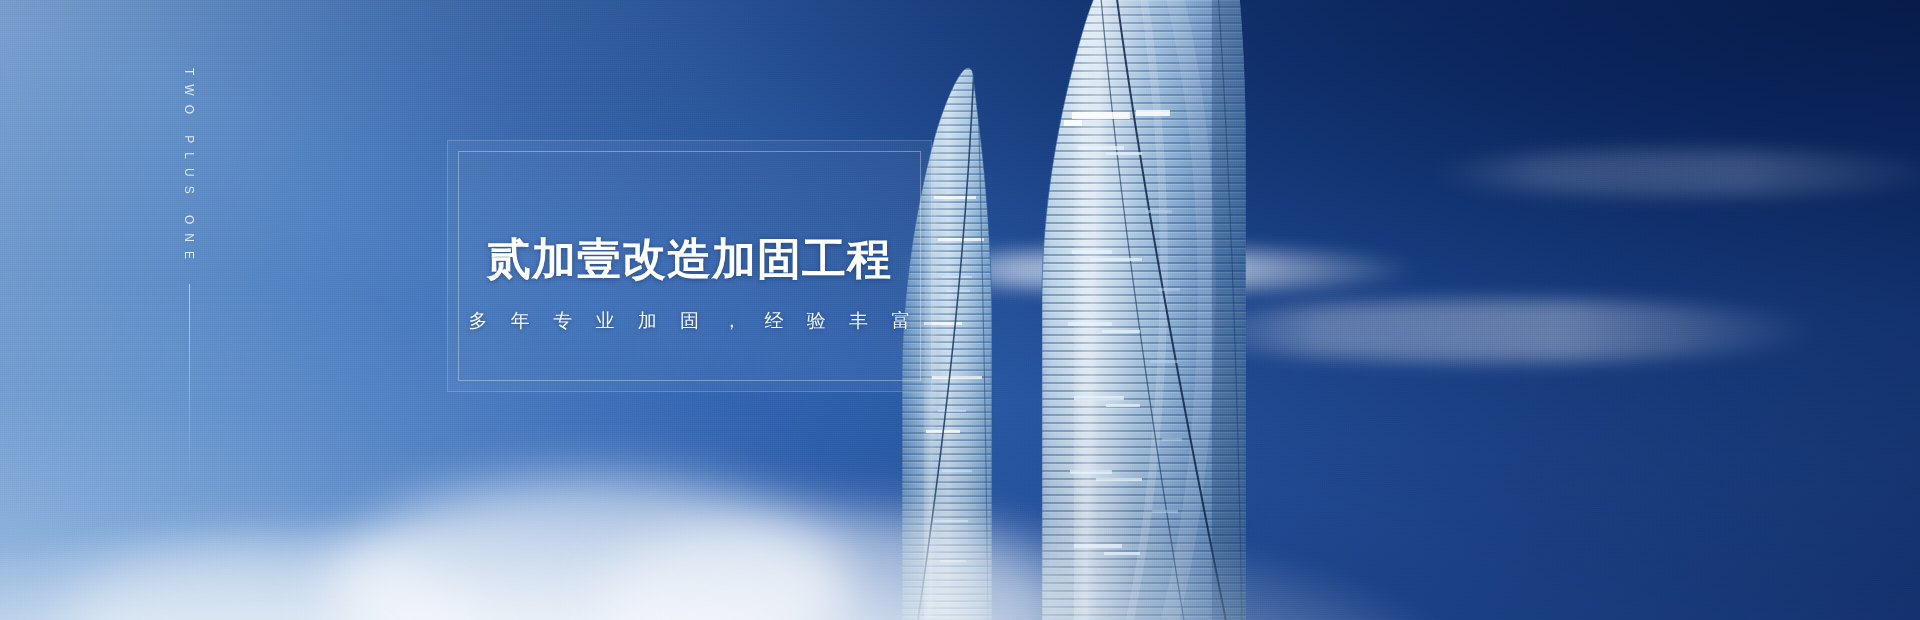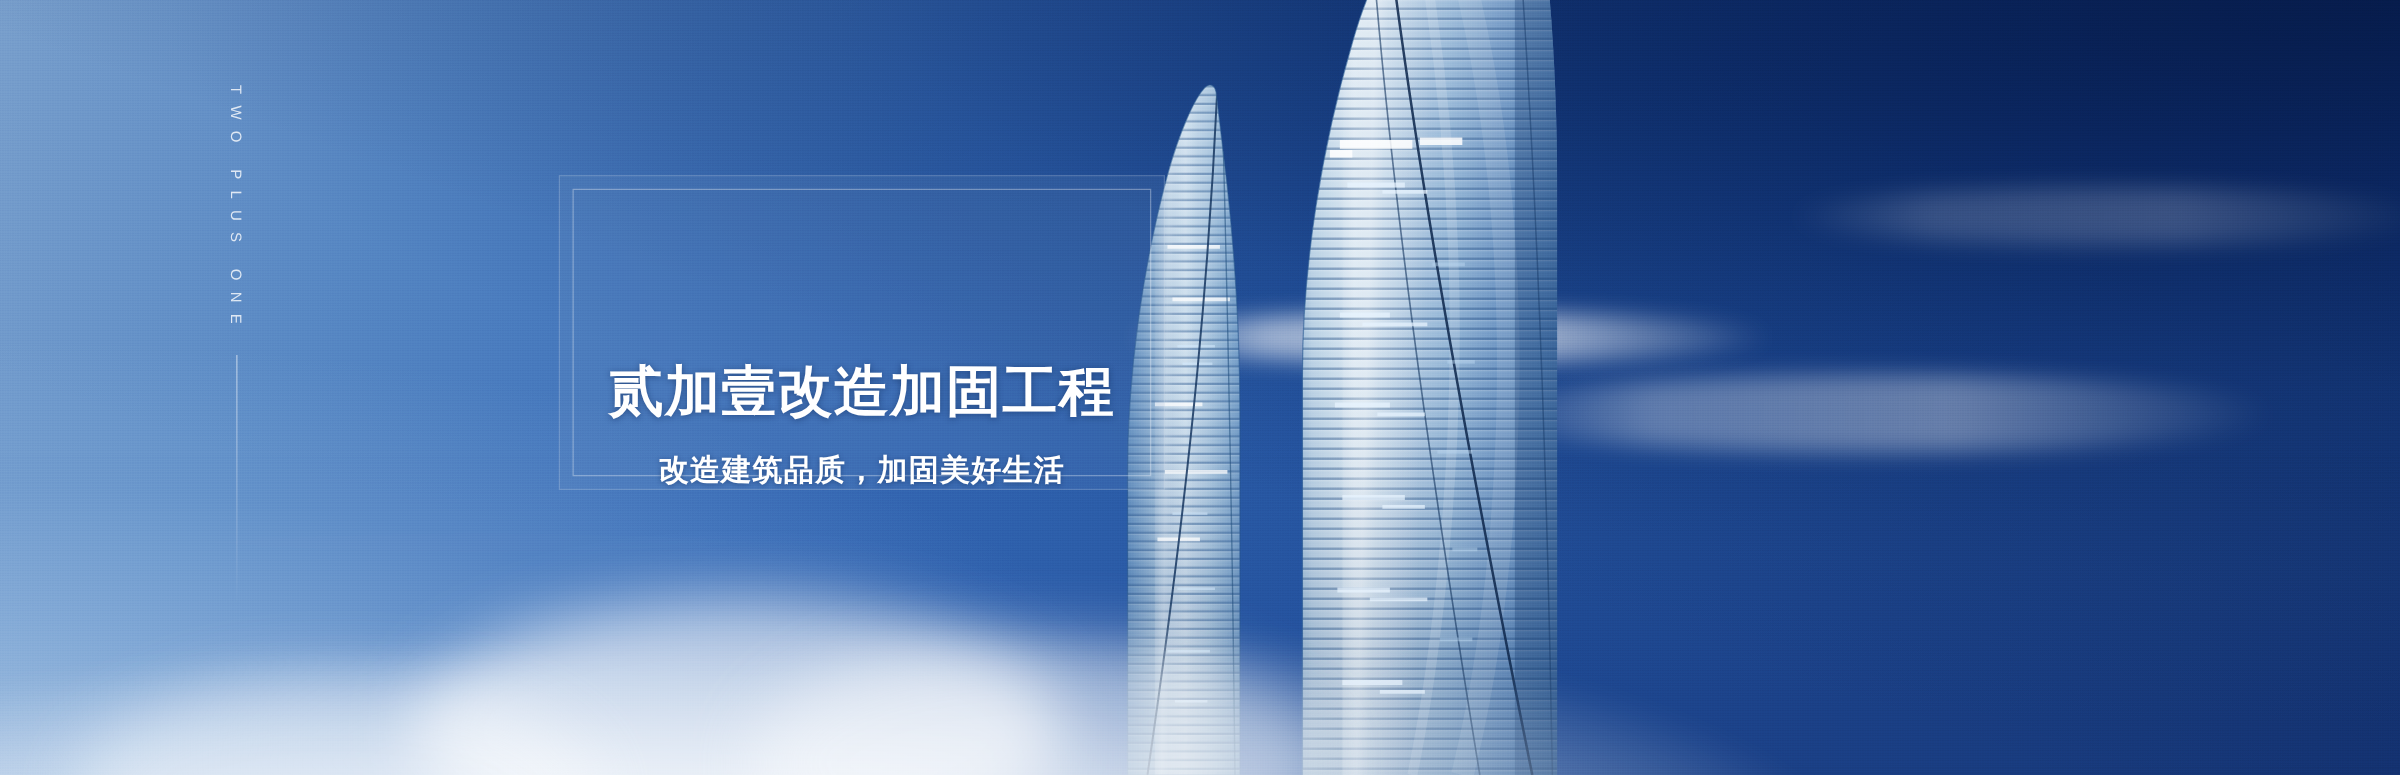--- a/index.html
+++ b/index.html
@@ -92,21 +92,21 @@
     position:absolute; left:447px; top:140px; width:485px; height:252px;
     background:rgba(118,154,200,0.14);
     border:1px solid rgba(255,255,255,0.17);
   }
   .panel-inner{
     position:absolute; left:10px; top:10px; right:10px; bottom:10px;
     border:1px solid rgba(255,255,255,0.33);
   }
   .panel-content{
     position:absolute; left:447px; top:140px; width:485px; height:252px;
-    display:flex; flex-direction:column; align-items:center; justify-content:flex-end;
+    display:flex; flex-direction:column; align-items:center; justify-content:center;
     padding-top:38px;
   }
   .headline{
     font-size:44px; font-weight:700; color:#ffffff;
     letter-spacing:1px; line-height:1.06;
     text-shadow:0 1px 5px rgba(10,36,84,.48);
     white-space:nowrap;
   }
   .subtitle{
     margin-top:25px;
@@ -296,17 +296,17 @@
     <div class="vbrand-text">TWO PLUS ONE</div>
     <div class="vbrand-line"></div>
   </div>
 
   <div class="panel">
     <div class="panel-inner"></div>
   </div>
 
   <div class="panel-content">
     <div class="headline">贰加壹改造加固工程</div>
-    <div class="slogan">改造建筑品质，加固美好生活</div>
+    <div class="subtitle">多 年 专 业 加 固 ， 经 验 丰 富</div>
   </div>
 
   <div class="grain"></div>
 </div>
 
 </body></html>

